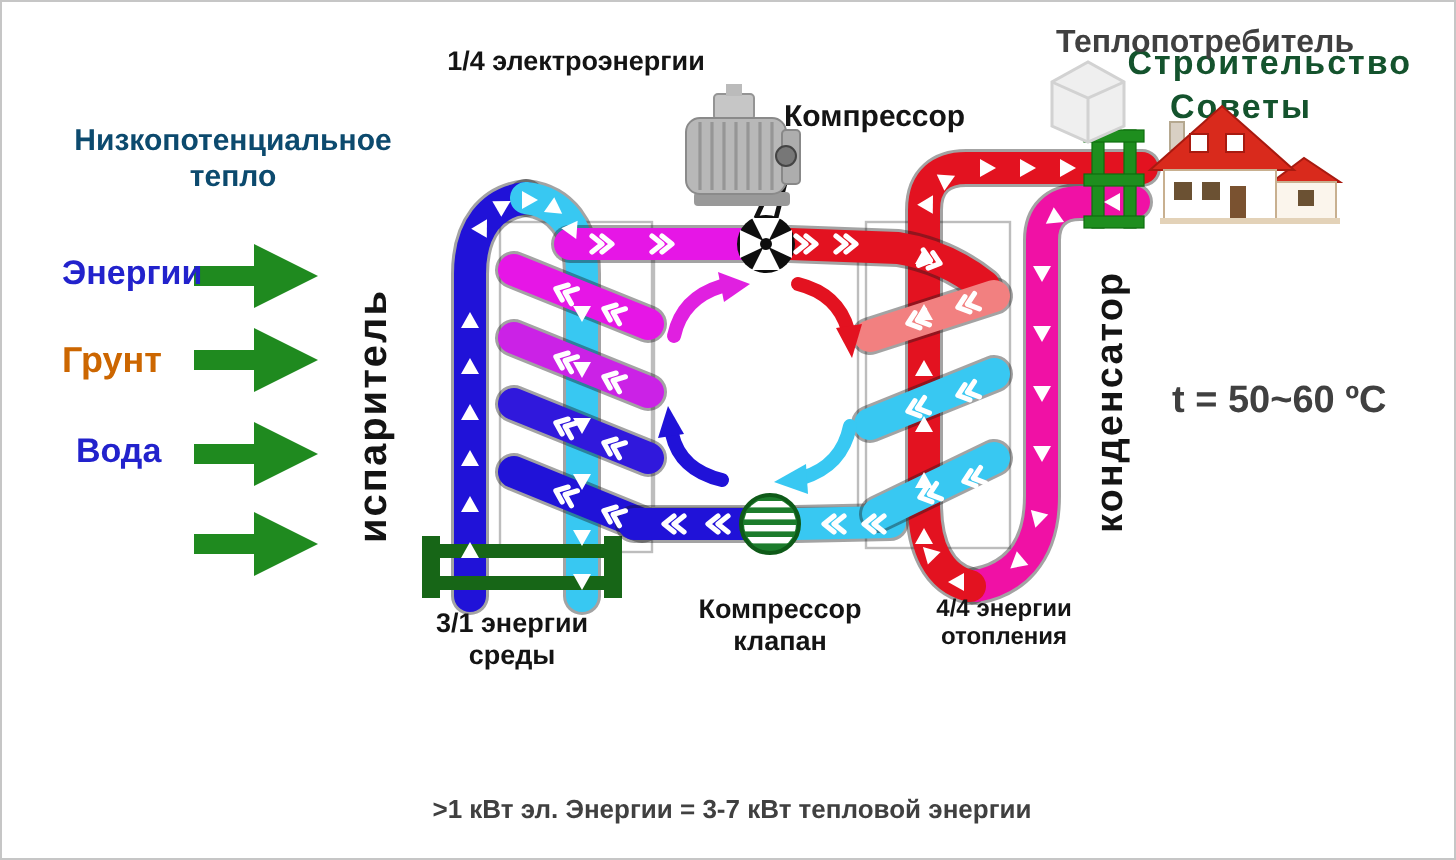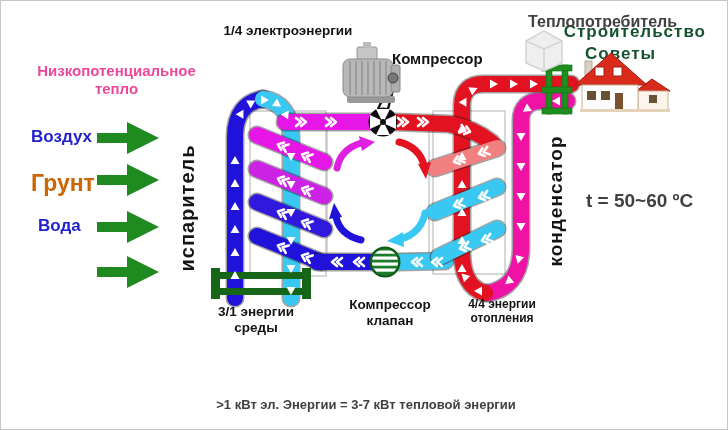--- a/index.html
+++ b/index.html
@@ -4,21 +4,21 @@
 <style>
   html,body{margin:0;padding:0;background:#fff;}
   .stage{
     position:relative;width:728px;height:430px;background:#fff;
     border:1px solid #c6c6c6;box-sizing:border-box;overflow:hidden;
     font-family:"Liberation Sans", sans-serif;
   }
   .stage svg{position:absolute;left:0;top:0;z-index:1;}
   .lbl{position:absolute;font-weight:bold;line-height:1.18;z-index:2;}
   .wm{position:absolute;font-weight:bold;color:#14532d;z-index:0;letter-spacing:1px;}
-  .green{color:#ec4899;}
+  .green{color:#0c4a6e;}
   .blue{color:#2222cc;}
   .orange{color:#cc6600;}
   .redtx{color:#404040;}
   .black{color:#141414;}
   .ctr{text-align:center;}
   .vert{transform:rotate(-90deg);transform-origin:center center;text-align:center;letter-spacing:1px;}
   .outl{fill:none;stroke:#1a1a1a;opacity:.4;stroke-linecap:round;stroke-linejoin:round;stroke-width:19;}
   .pipe{fill:none;stroke-linecap:round;stroke-linejoin:round;stroke-width:16;}
 </style>
 </head>
@@ -244,22 +244,22 @@
       <use href="#tri" transform="translate(520,225) rotate(90)"></use>
       <use href="#tri" transform="translate(518,258) rotate(105)"></use>
       <use href="#tri" transform="translate(508,280) rotate(140)"></use>
       <use href="#tri" transform="translate(556,100) rotate(180)"></use>
       <use href="#tri" transform="translate(526,108) rotate(145)"></use>
     </g>
   </svg>
 
   <div class="lbl green ctr" style="left:18px;top:61px;width:195px;font-size:15px;">Низкопотенциальное тепло</div>
 
-  <div class="lbl blue" style="left:30px;top:126px;font-size:17px;">Воздух</div>
-  <div class="lbl orange" style="left:30px;top:169px;font-size:23px;">Грунт</div>
+  <div class="lbl blue" style="left:30px;top:126px;font-size:17px;">Энергии</div>
+  <div class="lbl orange" style="left:30px;top:169px;font-size:18px;">Грунт</div>
   <div class="lbl blue" style="left:37px;top:215px;font-size:17px;">Вода</div>
 
   <div class="lbl black vert" style="left:107px;top:195px;width:160px;height:24px;font-size:20px;">испаритель</div>
   <div class="lbl black vert" style="left:476px;top:188px;width:160px;height:24px;font-size:19px;">конденсатор</div>
 
   <div class="lbl black ctr" style="left:213px;top:22px;width:148px;font-size:13.5px;">1/4 электроэнергии</div>
   <div class="lbl black" style="left:391px;top:49px;font-size:15px;">Компрессор</div>
 
   <div class="lbl redtx" style="left:527px;top:12px;font-size:16px;">Теплопотребитель</div>
 

